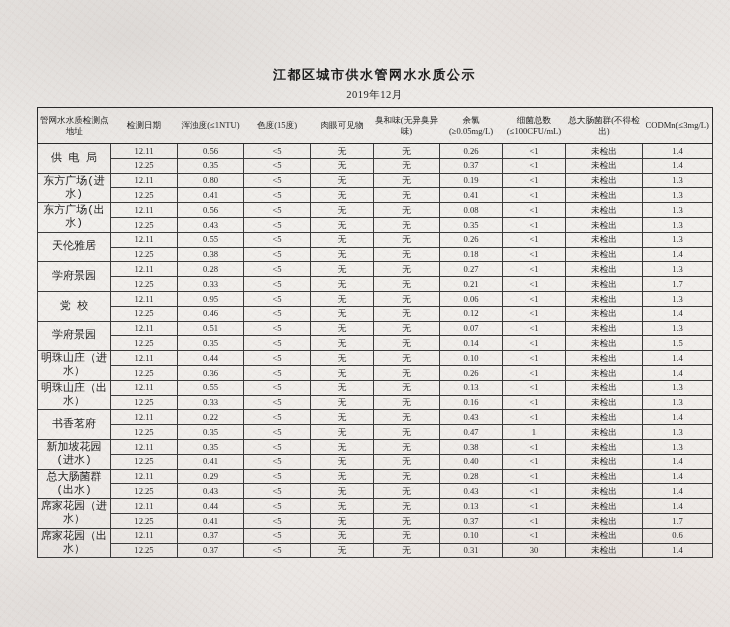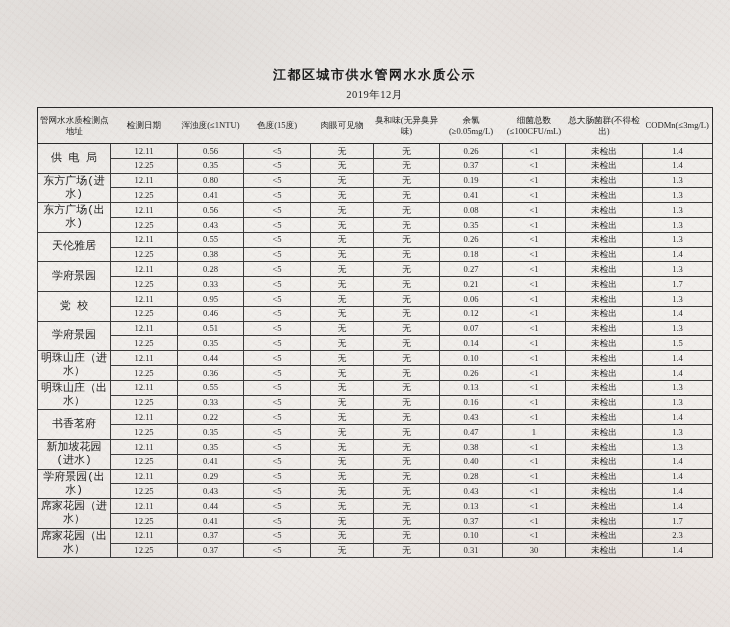--- a/index.html
+++ b/index.html
@@ -327,21 +327,21 @@
           <td>0.41</td>
           <td>&lt;5</td>
           <td>无</td>
           <td>无</td>
           <td>0.40</td>
           <td>&lt;1</td>
           <td>未检出</td>
           <td>1.4</td>
         </tr>
         <tr>
-          <td rowspan="2" class="loc">学府景园(出水)</td>
+          <td rowspan="2" class="loc">总大肠菌群(出水)</td>
           <td>12.11</td>
           <td>0.29</td>
           <td>&lt;5</td>
           <td>无</td>
           <td>无</td>
           <td>0.28</td>
           <td>&lt;1</td>
           <td>未检出</td>
           <td>1.4</td>
         </tr>
@@ -382,21 +382,21 @@
         <tr>
           <td rowspan="2" class="loc">席家花园（出水）</td>
           <td>12.11</td>
           <td>0.37</td>
           <td>&lt;5</td>
           <td>无</td>
           <td>无</td>
           <td>0.10</td>
           <td>&lt;1</td>
           <td>未检出</td>
-          <td>2.3</td>
+          <td>0.6</td>
         </tr>
         <tr>
           <td>12.25</td>
           <td>0.37</td>
           <td>&lt;5</td>
           <td>无</td>
           <td>无</td>
           <td>0.31</td>
           <td>30</td>
           <td>未检出</td>

